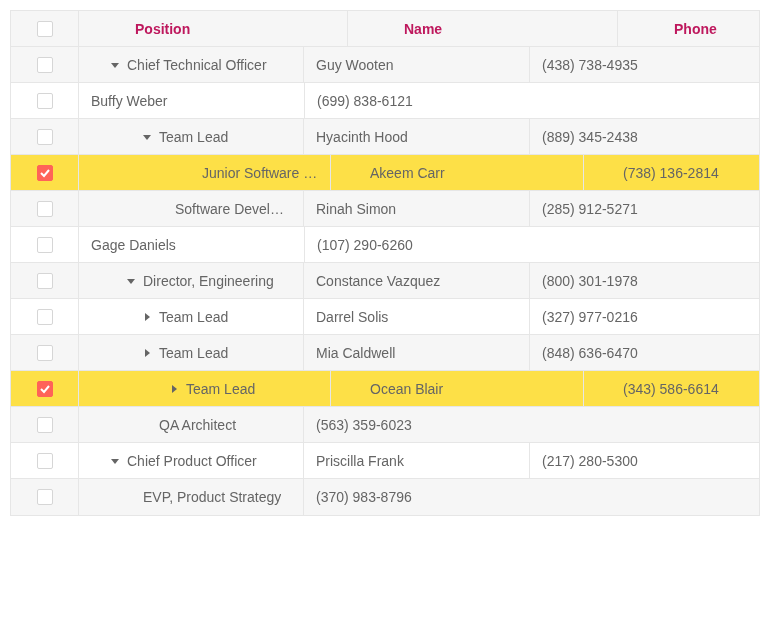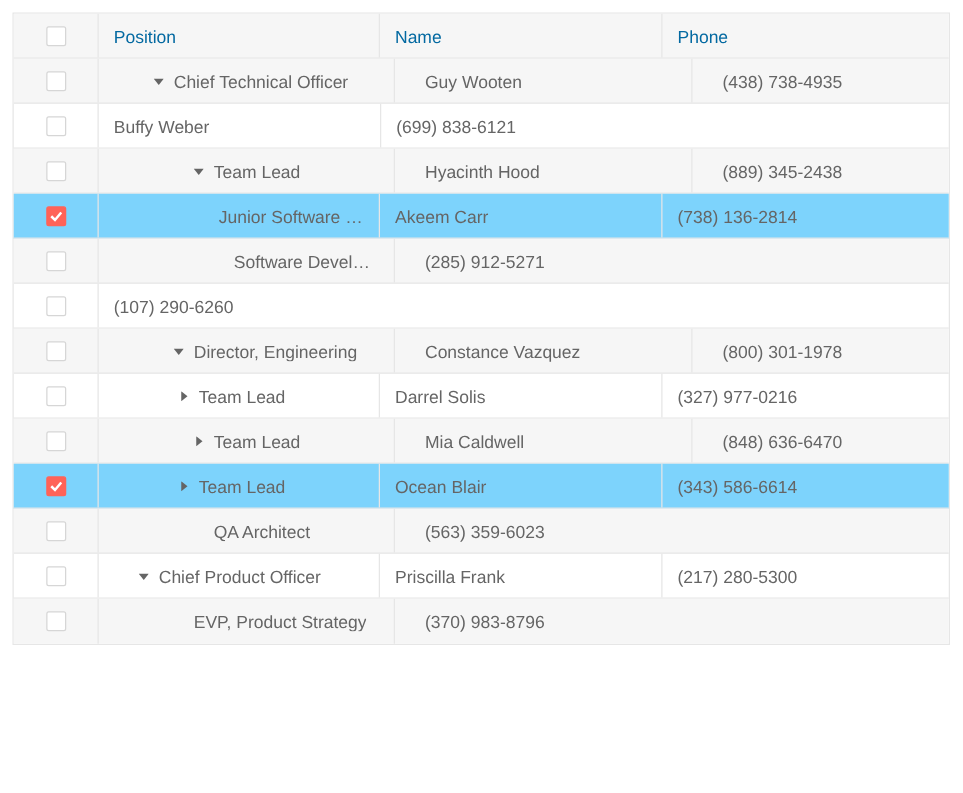--- a/index.html
+++ b/index.html
@@ -17,25 +17,26 @@
   }
   .row {
     display: flex;
     align-items: center;
     height: 36px;
     border-bottom: 1px solid #e6e6e6;
   }
   .row:last-child { border-bottom: none; }
   .header {
     background: #f6f6f6;
-    color: #0369a1;
-    font-weight: 400;
-  }
-  .alt { background: #f6f6f6; gap: 12px; }
-  .selected { background: #7dd3fc; }
+    color: #be185d;
+    font-weight: 700;
+    gap: 44px;
+  }
+  .alt { background: #f6f6f6; }
+  .selected { background: #fde047; gap: 27px; }
   .cell {
     padding: 0 12px;
     display: flex;
     align-items: center;
     height: 100%;
     border-right: 1px solid #e6e6e6;
     overflow: hidden;
     white-space: nowrap;
     text-overflow: ellipsis;
   }
@@ -150,26 +151,28 @@
       </div>
       <div class="row alt">
         <div class="cell col-check">
           <span class="checkbox"></span>
         </div>
         <div class="cell col-position">
           <span class="indent" style="width: 64px;"></span>
           <span class="expander"></span>
           <span class="position-text">Software Develo…</span>
         </div>
+        <div class="cell col-name">Rinah Simon</div>
         <div class="cell col-phone">(285) 912-5271</div>
       </div>
       <div class="row">
         <div class="cell col-check">
           <span class="checkbox"></span>
         </div>
+        <div class="cell col-name">Gage Daniels</div>
         <div class="cell col-phone">(107) 290-6260</div>
       </div>
       <div class="row alt">
         <div class="cell col-check">
           <span class="checkbox"></span>
         </div>
         <div class="cell col-position">
           <span class="indent" style="width: 32px;"></span>
           <span class="expander">
             <svg width="8" height="8" viewBox="0 0 8 8">

